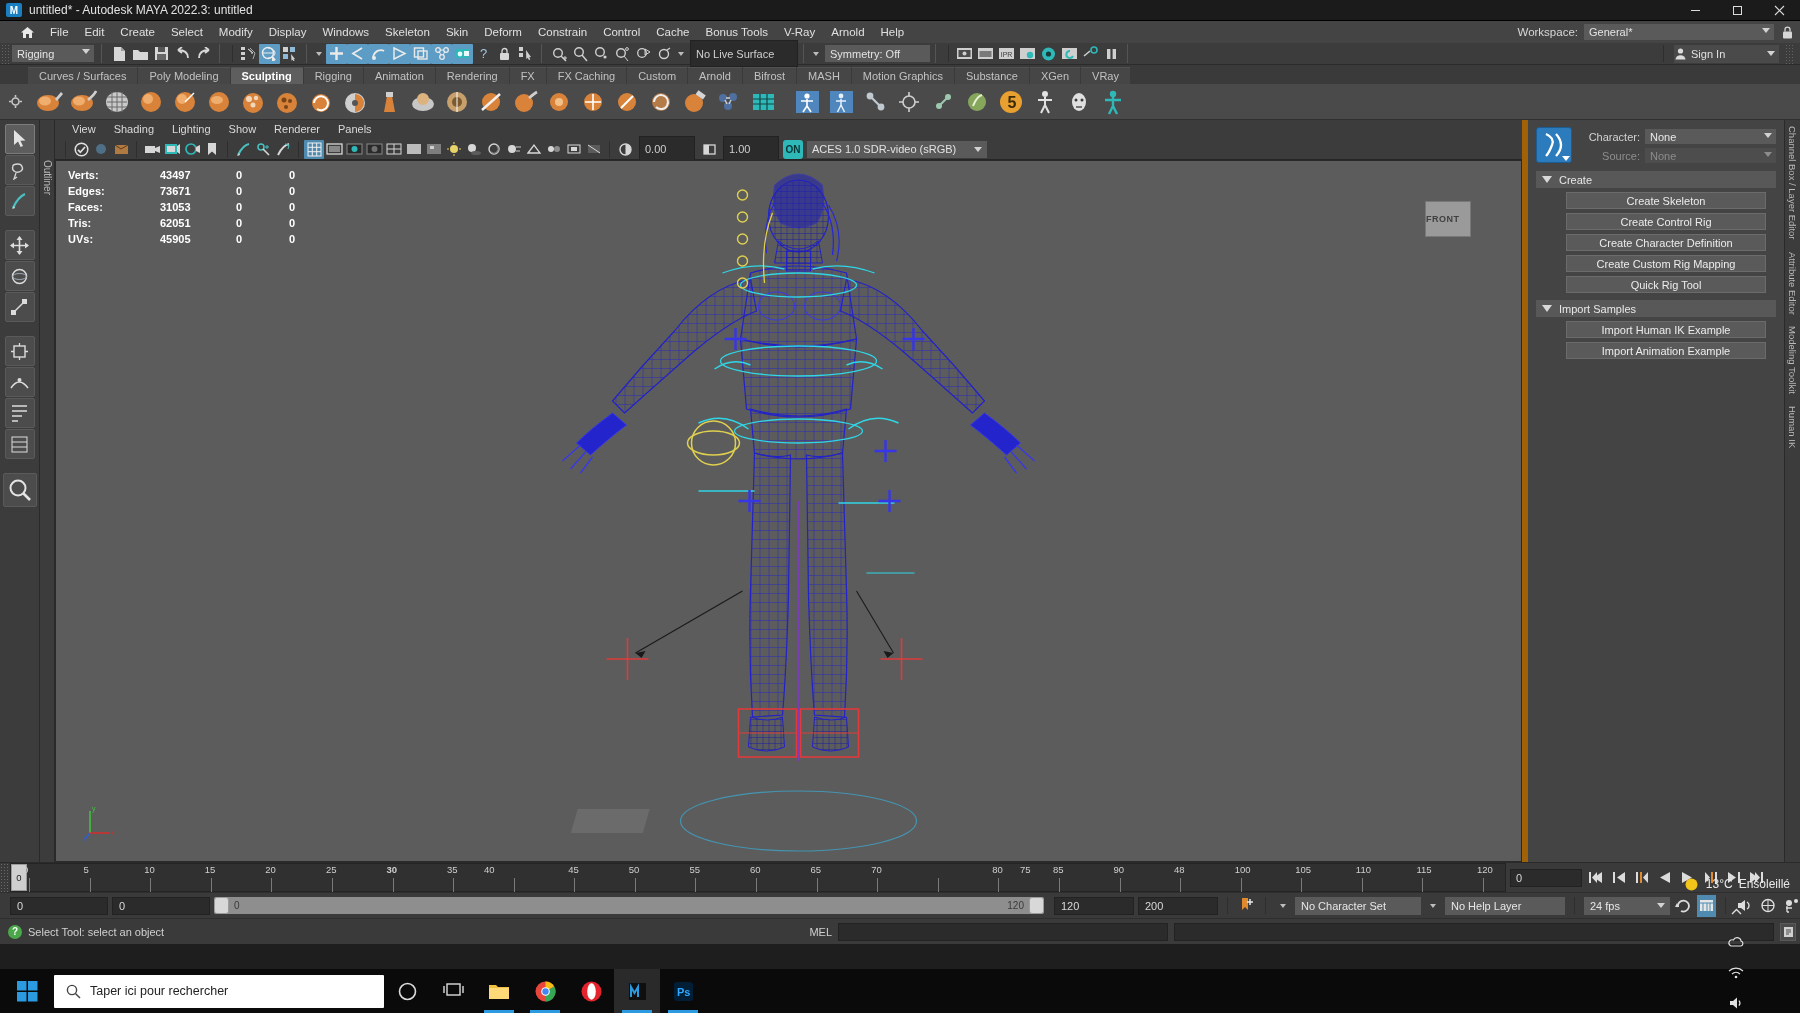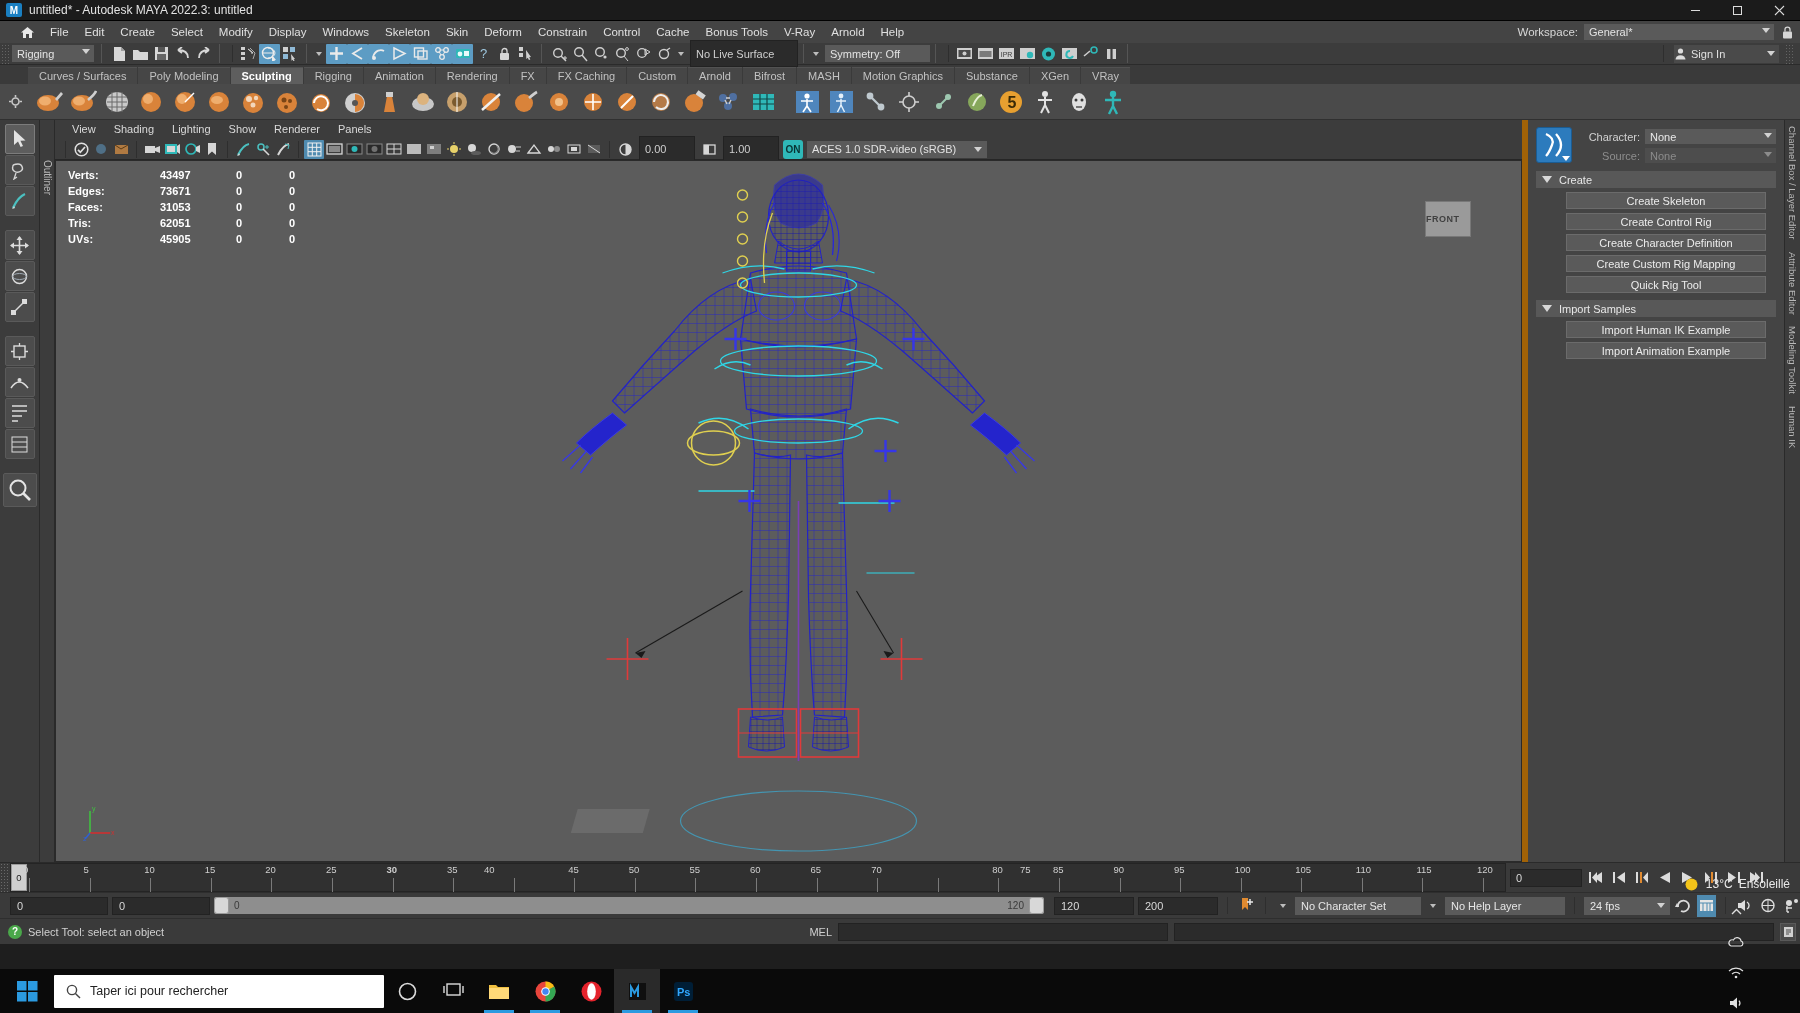--- a/index.html
+++ b/index.html
@@ -1310,21 +1310,21 @@
       <div class="ts-tick" style="left: 860.167px;">70</div>
       <div class="ts-mark" style="left: 866.167px;"></div>
       <div class="ts-tick" style="left: 973px; margin-left: 36px;">75</div>
       <div class="ts-mark" style="left: 926.75px;"></div>
       <div class="ts-tick" style="left: 981.333px;">80</div>
       <div class="ts-mark" style="left: 987.333px;"></div>
       <div class="ts-tick" style="left: 1041.92px;">85</div>
       <div class="ts-mark" style="left: 1047.92px;"></div>
       <div class="ts-tick" style="left: 1102.5px;">90</div>
       <div class="ts-mark" style="left: 1108.5px;"></div>
-      <div class="ts-tick" style="left: 1163.08px;">95</div>
+      <div class="ts-tick" style="left: 1163.08px;">48</div>
       <div class="ts-mark" style="left: 1169.08px;"></div>
       <div class="ts-tick" style="left: 1223.67px;">100</div>
       <div class="ts-mark" style="left: 1229.67px;"></div>
       <div class="ts-tick" style="left: 1284.25px;">105</div>
       <div class="ts-mark" style="left: 1290.25px;"></div>
       <div class="ts-tick" style="left: 1344.83px;">110</div>
       <div class="ts-mark" style="left: 1350.83px;"></div>
       <div class="ts-tick" style="left: 1405.42px;">115</div>
       <div class="ts-mark" style="left: 1411.42px;"></div>
       <div class="ts-tick" style="left: 1466px;">120</div>

